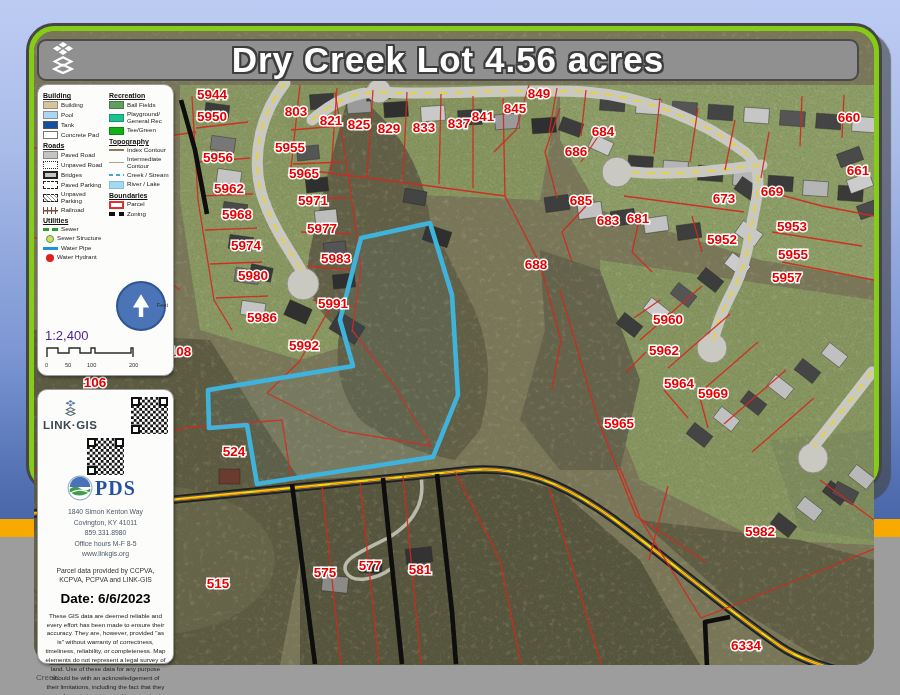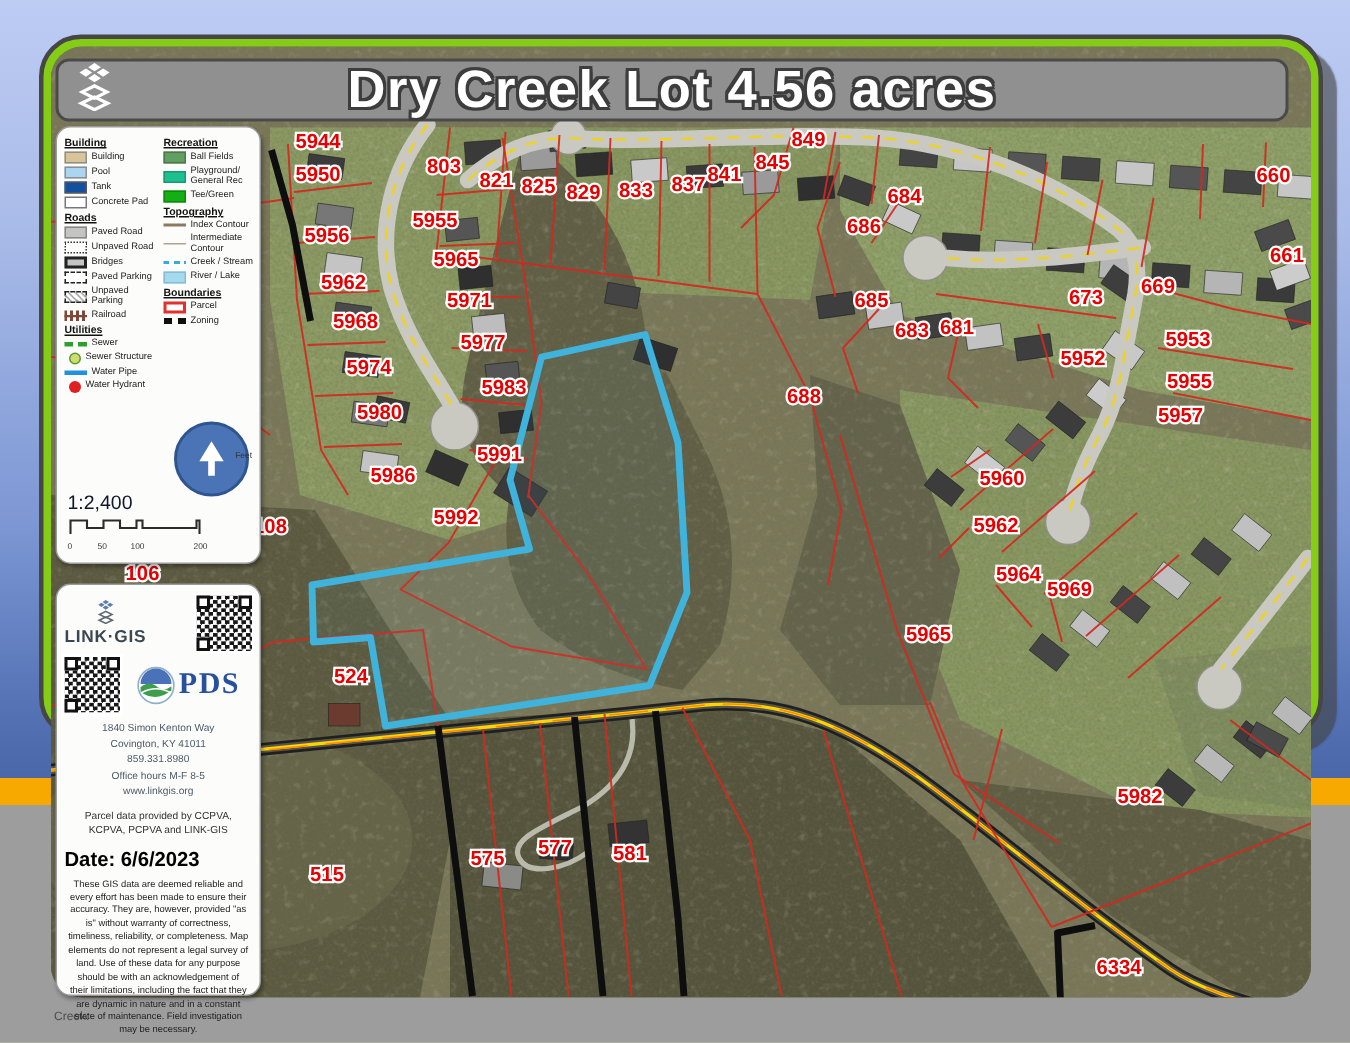--- a/index.html
+++ b/index.html
@@ -53,43 +53,43 @@
   .sw-creek{height:2px;background:repeating-linear-gradient(90deg,#3aa8e0 0 4px,transparent 4px 7px);}
   .sw-river{background:#a5d9ee;border:1px solid #86bcd4;}
   .sw-parcel{background:#fff;border:2px solid #e03030;}
   .sw-zoning{height:4px;background:repeating-linear-gradient(90deg,#0f0f0f 0 6px,transparent 6px 10px);}
   .sw-sewer{height:2.5px;background:repeating-linear-gradient(90deg,#2e9e2e 0 6px,transparent 6px 9px);}
   .sw-sewer-structure{width:8px;height:8px;margin-left:3px;border-radius:50%;background:#cede6a;border:1.5px solid #5a9a3a;}
   .sw-water-pipe{height:3px;background:#2090e0;}
   .sw-water-hydrant{width:8px;height:8px;margin-left:3px;border-radius:50%;background:#e02020;}
 
   .scale-block{position:absolute;left:7px;bottom:5px;width:122px;}
-  .scale-ratio{font-size:13px;color:#0f172a;margin-bottom:1px;margin-top:40px;}
+  .scale-ratio{font-size:13px;color:#4c1d95;margin-bottom:1px;margin-top:40px;}
   .scale-ticks{position:relative;height:8px;font-size:5.6px;color:#333;}
   .scale-ticks span{position:absolute;top:0;}
   .feet-label{position:absolute;right:-1px;top:14px;font-size:5.6px;color:#333;}
   .north{position:absolute;right:7px;bottom:44px;width:46px;height:46px;border-radius:50%;
          background:#4a74b5;border:2px solid #2f5590;display:flex;align-items:center;justify-content:center;}
 
   .brand-row{display:flex;align-items:center;justify-content:space-between;}
   .linkgis{display:flex;align-items:center;gap:3px;flex-direction:column;}
   .linkgis-text{font-size:11.5px;font-weight:bold;color:#3a4750;letter-spacing:.5px;}
   .qr{width:37px;height:37px;position:relative;flex:none;
       background:repeating-conic-gradient(#161616 0% 25%,#fff 0% 50%) 0 0/5.5px 5.5px;
       outline:2px solid #fff;}
   .qr i{position:absolute;width:9px;height:9px;border:2px solid #111;background:#fff;box-sizing:border-box;}
   .qr i:nth-child(1){left:0;top:0;}
   .qr i:nth-child(2){right:0;top:0;}
   .qr i:nth-child(3){left:0;bottom:0;}
-  .row2{margin-top:4px;}
+  .row2{margin-top:4px;flex-direction:column;}
   .pds{display:flex;align-items:center;gap:2px;margin-right:8px;}
   .pds-text{font-family:"Liberation Serif","DejaVu Serif",serif;font-size:20px;font-weight:bold;color:#27509f;letter-spacing:1px;}
   .addr{margin-top:6px;text-align:center;font-size:6.8px;line-height:1.55;color:#4c5a68;}
   .source-line{margin:6px auto 0;width:92%;text-align:center;font-size:6.8px;line-height:1.4;color:#333;}
-  .date-line{margin-top:6px;text-align:left;font-size:13.5px;font-weight:bold;color:#000;}
+  .date-line{margin-top:6px;text-align:center;font-size:13.5px;font-weight:bold;color:#000;}
   .disclaimer{margin:6px auto 0;width:97%;text-align:center;font-size:6.25px;line-height:1.42;color:#222;}
 </style>
 </head>
 <body>
 
 <div class="stage">
 
   <div class="path-label">Creek:</div>
 
   <div class="map-frame">

